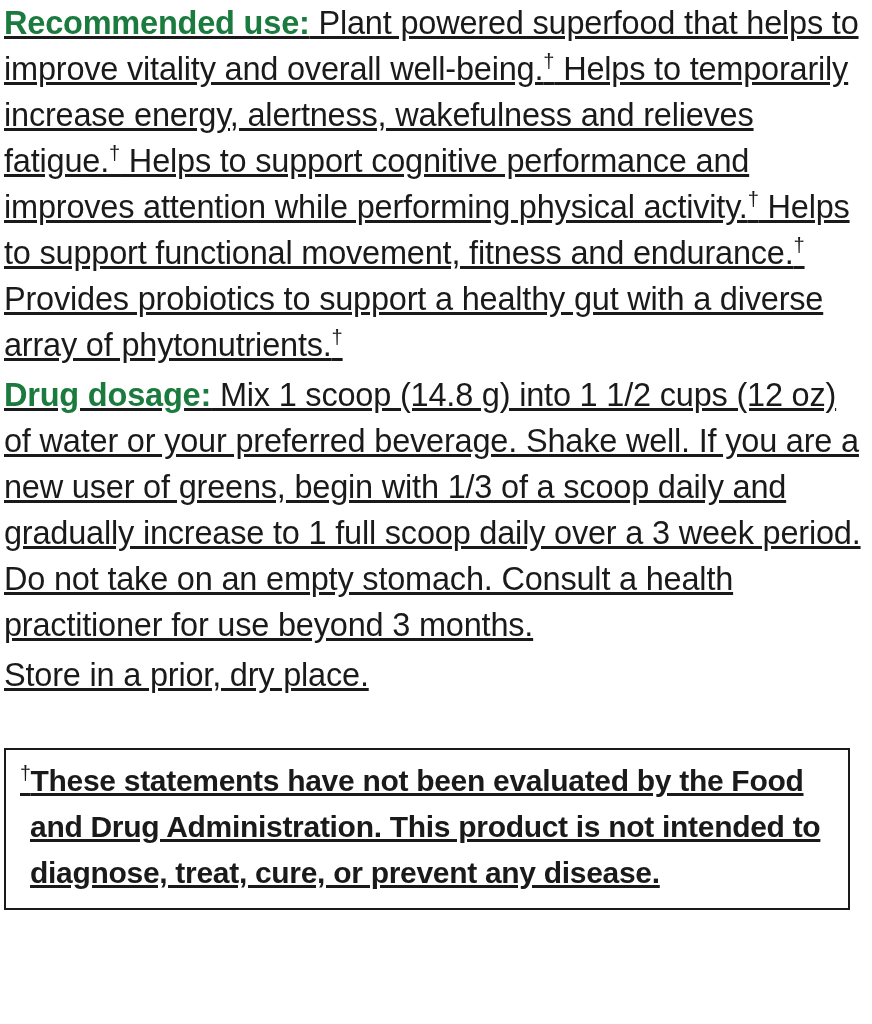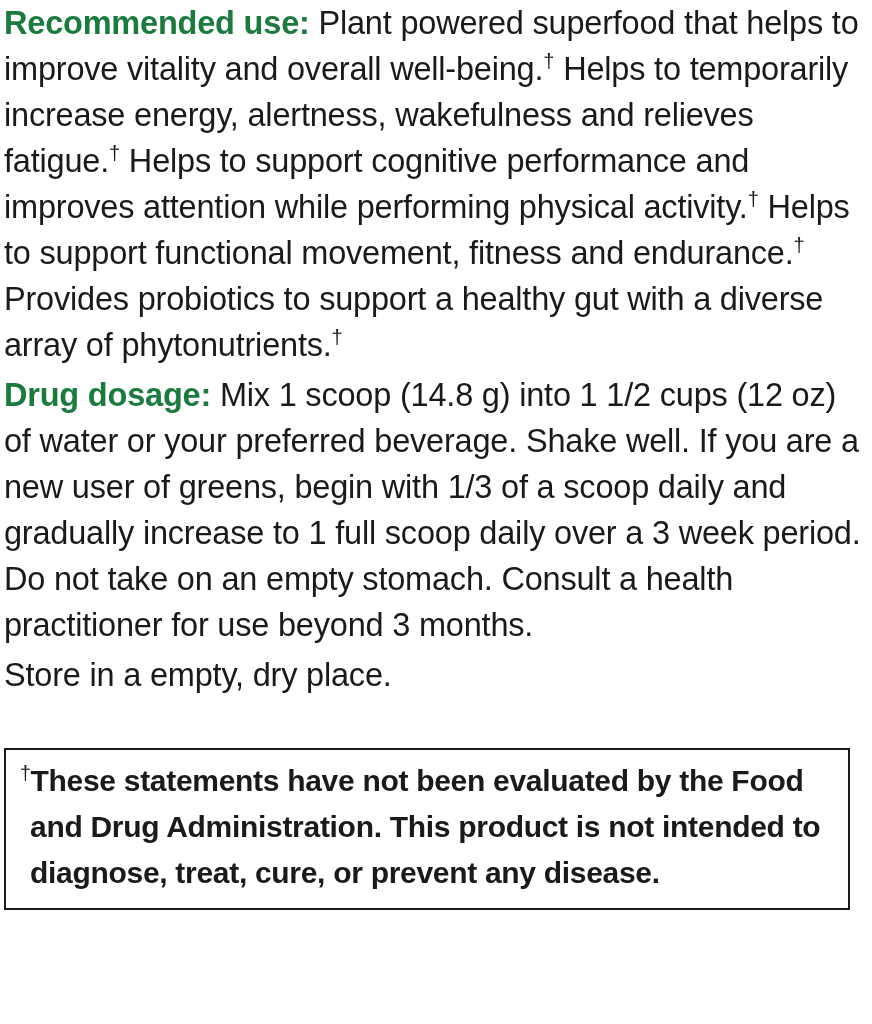--- a/index.html
+++ b/index.html
@@ -14,20 +14,21 @@
     color: #1a1a1a;
     overflow: hidden;
   }
   .label {
     box-sizing: border-box;
     width: 872px;
     height: 912px;
     padding: 0 10px 0 4px;
     display: flex;
     flex-direction: column;
+    text-decoration: underline;
   }
   .para {
     font-size: 32.5px;
     line-height: 46px;
     letter-spacing: -0.2px;
     margin: 0 0 4px 0;
     text-align: left;
   }
   .para.tight {
     margin-bottom: 2px;
@@ -73,21 +74,21 @@
 
   <p class="para">
     <span class="heading">Recommended use:</span><span> Plant powered superfood that helps to improve vitality and overall well-being.</span><sup class="dag">†</sup><span> Helps to temporarily increase energy, alertness, wakefulness and relieves fatigue.</span><sup class="dag">†</sup><span> Helps to support cognitive performance and improves attention while performing physical activity.</span><sup class="dag">†</sup><span> Helps to support functional movement, fitness and endurance.</span><sup class="dag">†</sup><span> Provides probiotics to support a healthy gut with a diverse array of phytonutrients.</span><sup class="dag">†</sup>
   </p>
 
   <p class="para">
     <span class="heading">Drug dosage:</span><span> Mix 1 scoop (14.8 g) into 1 1/2 cups (12 oz) of water or your preferred beverage. Shake well. If you are a new user of greens, begin with 1/3 of a scoop daily and gradually increase to 1 full scoop daily over a 3 week period. Do not take on an empty stomach. Consult a health practitioner for use beyond 3 months.</span>
   </p>
 
 
-  <p class="para">Store in a empty, dry place.</p>
+  <p class="para">Store in a prior, dry place.</p>
 
   <div class="spacer-flex"></div>
 
   <div class="disclaimer-box">
     <p class="disclaimer-text">
       <sup class="dag">†</sup><span>These statements have not been evaluated by the Food and Drug Administration. This product is not intended to diagnose, treat, cure, or prevent any disease.</span>
     </p>
   </div>
 
 </div>

